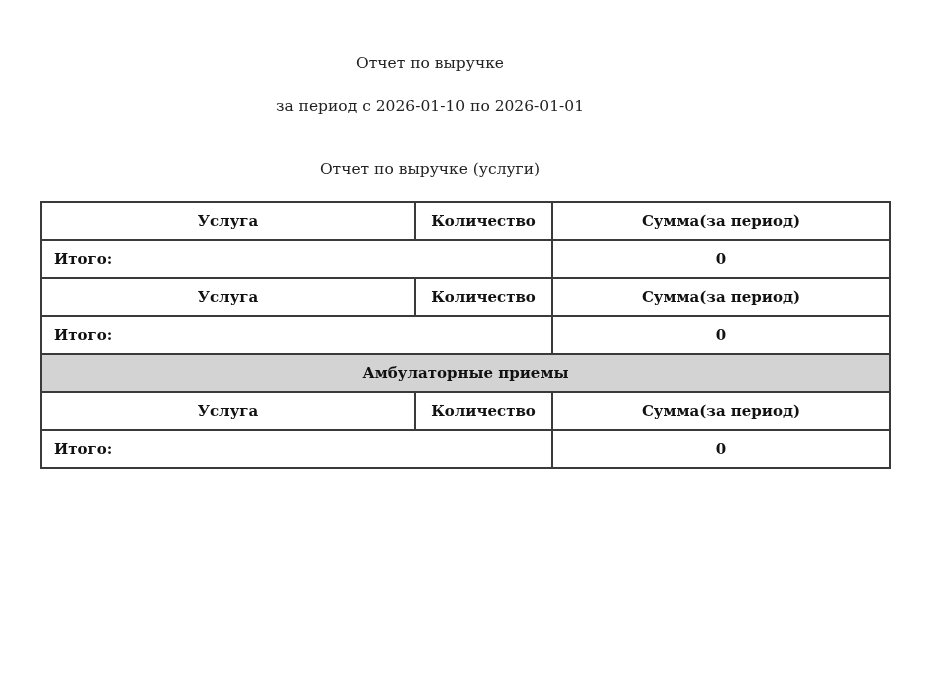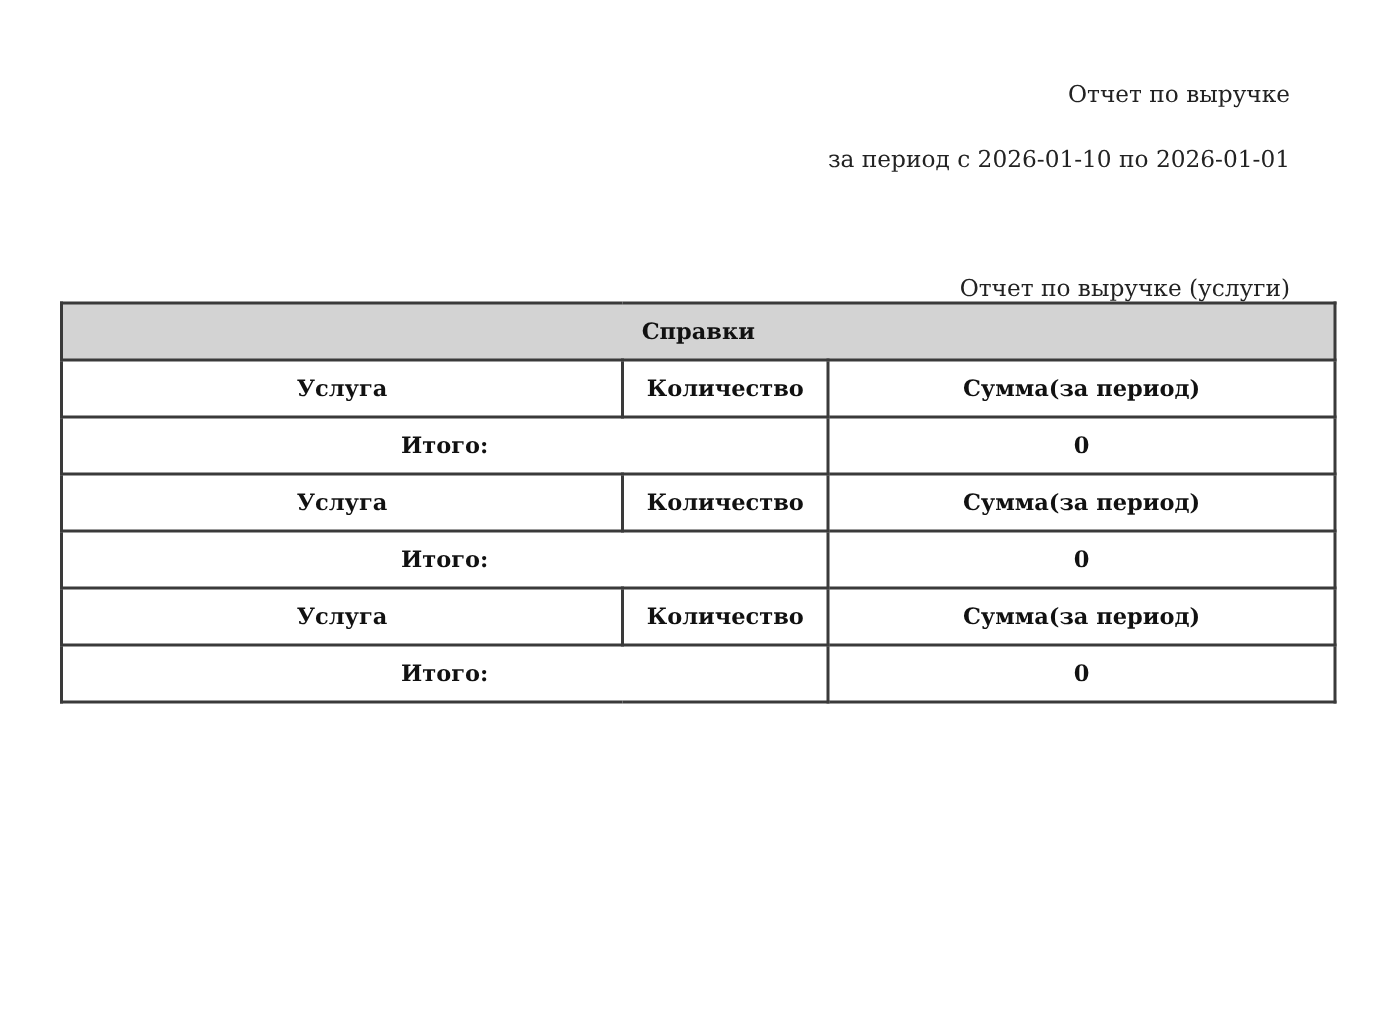--- a/index.html
+++ b/index.html
@@ -12,27 +12,27 @@
     }
     body {
       font-family: "DejaVu Serif", "Liberation Serif", serif;
       color: #222222;
       position: relative;
     }
     .title {
       position: absolute;
       left: 0;
       width: 860px;
-      text-align: right;
+      text-align: center;
       font-size: 15.5px;
       color: #222;
     }
     #report-title { top: 54px; }
     #report-period { top: 97px; }
-    #report-subtitle { top: 160px; margin-top: 23px; }
+    #report-subtitle { top: 160px; }
 
     table.report {
       position: absolute;
       left: 40px;
       top: 201px;
       width: 849px;
       border-collapse: collapse;
       table-layout: fixed;
       font-size: 15px;
     }
@@ -42,64 +42,64 @@
       padding: 0 12px;
       text-align: center;
       font-weight: bold;
       color: #111;
       white-space: nowrap;
     }
     table.report tr.section td {
       background: #d3d3d3;
     }
     table.report td.total-label {
-      text-align: center;
+      text-align: left;
     }
     col.c1 { width: 374px; }
     col.c2 { width: 137px; }
     col.c3 { width: 338px; }
   </style>
 </head>
 <body>
 
 <div id="report-title" class="title">Отчет по выручке</div>
 <div id="report-period" class="title">за период с 2026-01-10 по 2026-01-01</div>
 <div id="report-subtitle" class="title">Отчет по выручке (услуги)</div>
 
 <table class="report">
   <colgroup>
     <col class="c1">
       <col class="c2">
       <col class="c3">
   </colgroup>
   <tbody>
 
-    <tr class="section">
-      <td colspan="3">Справки</td>
-    </tr>
     <tr>
       <td>Услуга</td>
       <td>Количество</td>
       <td>Сумма(за период)</td>
     </tr>
     <tr>
       <td colspan="2" class="total-label">Итого:</td>
       <td>0</td>
     </tr>
 
     <tr>
       <td>Услуга</td>
       <td>Количество</td>
       <td>Сумма(за период)</td>
     </tr>
     <tr>
       <td colspan="2" class="total-label">Итого:</td>
       <td>0</td>
     </tr>
 
+    <tr class="section">
+      <td colspan="3">Амбулаторные приемы</td>
+    </tr>
     <tr>
       <td>Услуга</td>
       <td>Количество</td>
       <td>Сумма(за период)</td>
     </tr>
     <tr>
       <td colspan="2" class="total-label">Итого:</td>
       <td>0</td>
     </tr>
   </tbody>

